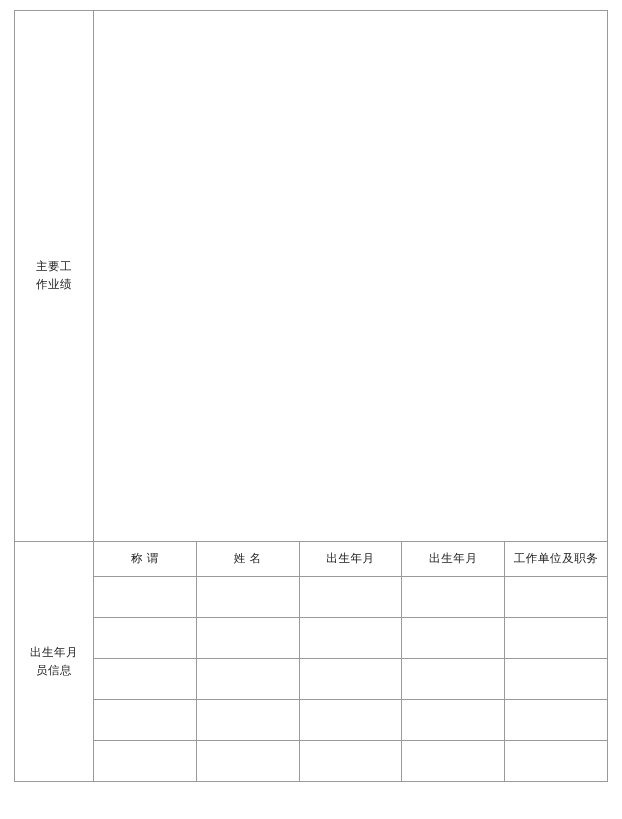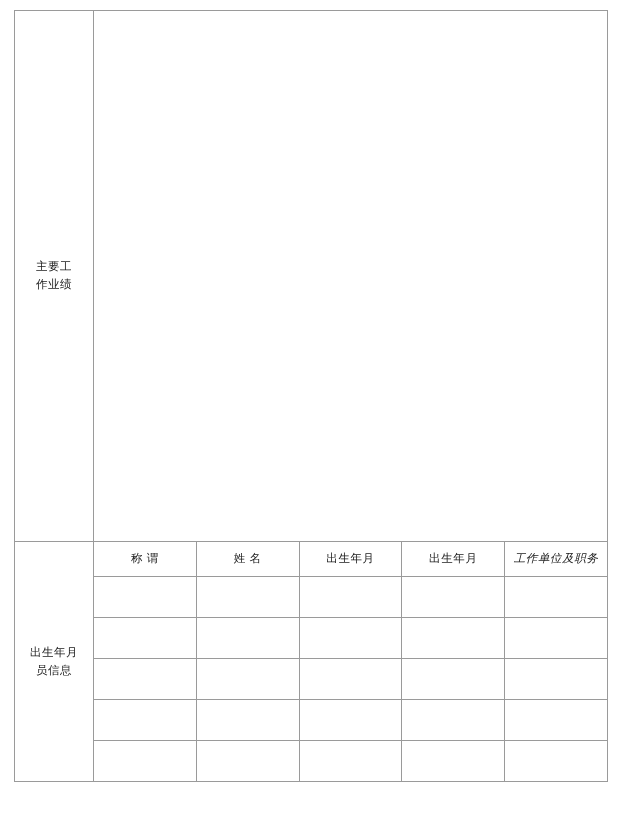--- a/index.html
+++ b/index.html
@@ -54,21 +54,21 @@
     letter-spacing: 0.6px;
     margin-top: 20px;
   }
   .fam-row td {
     height: 40px;
   }
   .c-title { width: 58px; }
   .c-name  { width: 76px; }
   .c-birth { width: 80px; }
   .c-pol   { width: 72px; }
-  .c-work  { width: auto; font-style: italic; }
+  .c-work  { width: auto; }
 </style>
 </head>
 <body>
 
 <div class="page">
   <table class="form-table">
     <tbody>
       <tr>
         <td class="vlabel" rowspan="1">
           <span class="lbl-inner">主要工</span>

